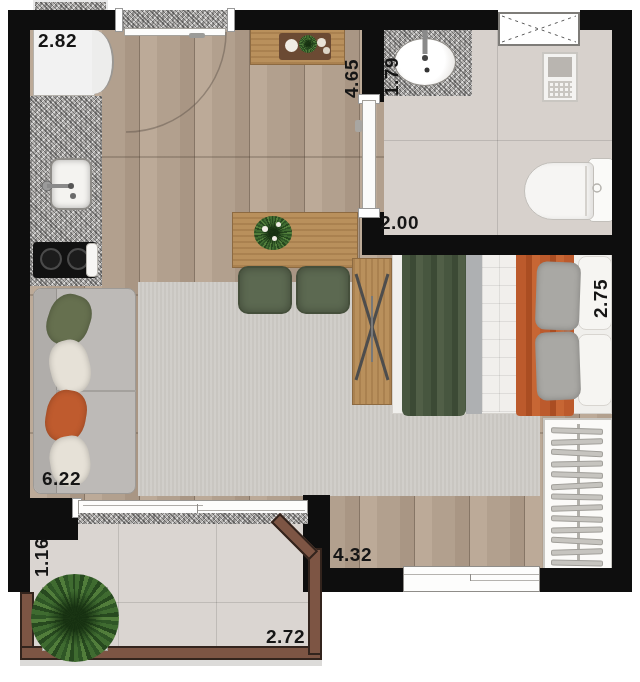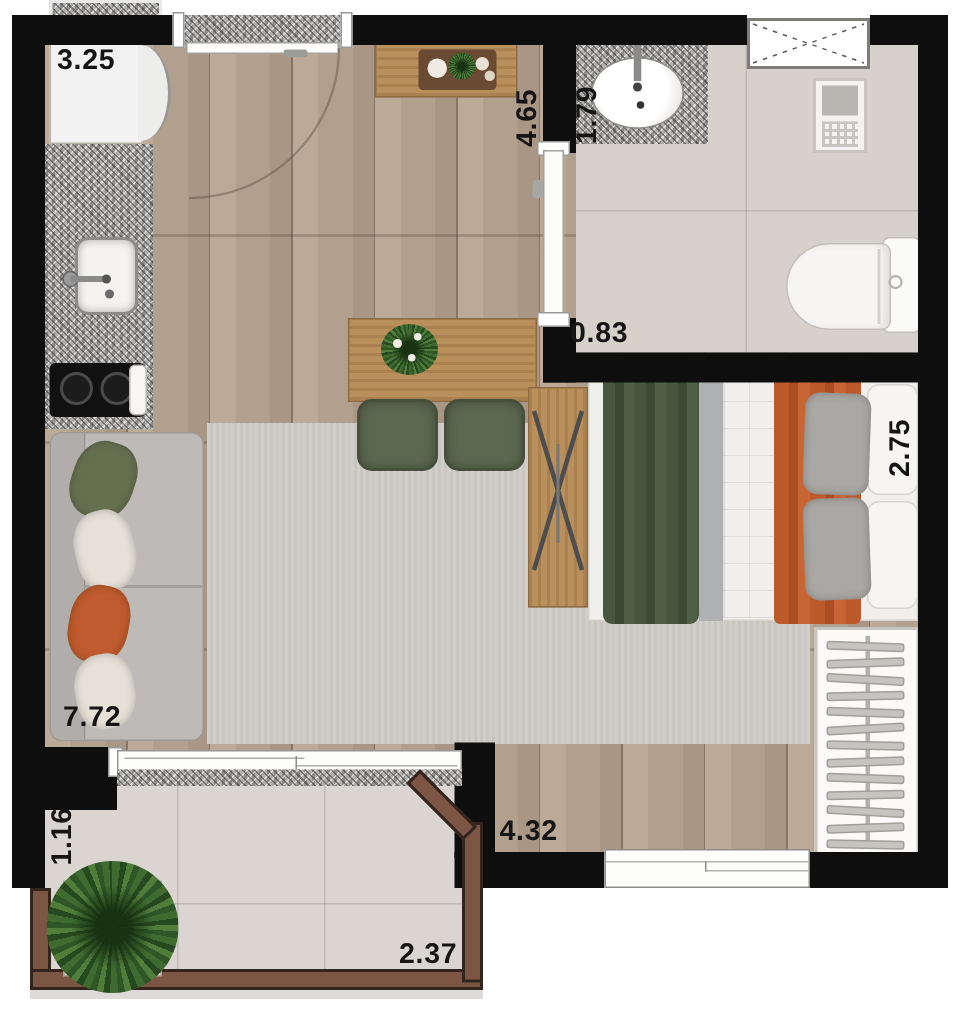--- a/index.html
+++ b/index.html
@@ -172,29 +172,29 @@
   </div>
   <div class="abs granite" style="left:78px;top:513px;width:230px;height:11px;"></div>
   <div class="abs" style="left:20px;top:658px;width:302px;height:8px;background:#dcdbd9;"></div>
   <div class="abs" style="left:20px;top:592px;width:14px;height:66px;background:#7d5544;border:2px solid #33241d;box-sizing:border-box;"></div>
   <div class="abs" style="left:20px;top:646px;width:302px;height:14px;background:#7d5544;border:2px solid #33241d;box-sizing:border-box;"></div>
   <div class="abs" style="left:308px;top:548px;width:14px;height:107px;background:#7d5544;border:2px solid #33241d;box-sizing:border-box;"></div>
   <div class="abs" style="left:280px;top:513px;width:54px;height:13px;background:#7d5544;border:2px solid #33241d;box-sizing:border-box;transform:rotate(45deg);transform-origin:0 0;"></div>
   <div class="abs" style="left:43px;top:588px;width:64px;height:62px;background:#5b3f2e;border:6px solid #f0efec;box-shadow:0 0 0 1px #a8a5a0;box-sizing:border-box;"></div>
   <div class="abs burst" style="left:31px;top:574px;width:88px;height:88px;"></div>
 
-  <div class="label" style="left:38px;top:30px;">3.25</div>
+  <div class="label" style="left:38px;top:30px;">2.82</div>
   <div class="label vert" style="left:341px;top:98px;">4.65</div>
   <div class="label vert" style="left:381px;top:96px;">1.79</div>
-  <div class="label" style="left:380px;top:212px;">0.83</div>
+  <div class="label" style="left:380px;top:212px;">2.00</div>
   <div class="label vert" style="left:590px;top:318px;">2.75</div>
-  <div class="label" style="left:42px;top:468px;">7.72</div>
+  <div class="label" style="left:42px;top:468px;">6.22</div>
   <div class="label" style="left:333px;top:544px;">4.32</div>
   <div class="label vert" style="left:31px;top:577px;">1.16</div>
-  <div class="label" style="left:266px;top:626px;">2.37</div>
+  <div class="label" style="left:266px;top:626px;">2.72</div>
 
   <svg class="overlay" width="640" height="682" viewBox="0 0 640 682">
 
     <path d="M 226 32 A 100 100 0 0 1 126 132" fill="none" stroke="rgba(90,80,70,.45)" stroke-width="1.5"></path>
 
     <line x1="502" y1="16" x2="576" y2="42" stroke="#5a5a5a" stroke-width="1" stroke-dasharray="3 4"></line>
     <line x1="502" y1="42" x2="576" y2="16" stroke="#5a5a5a" stroke-width="1" stroke-dasharray="3 4"></line>
 
     <line x1="356" y1="274" x2="388" y2="380" stroke="#4d4d4d" stroke-width="3"></line>
     <line x1="388" y1="274" x2="356" y2="380" stroke="#4d4d4d" stroke-width="3"></line>

